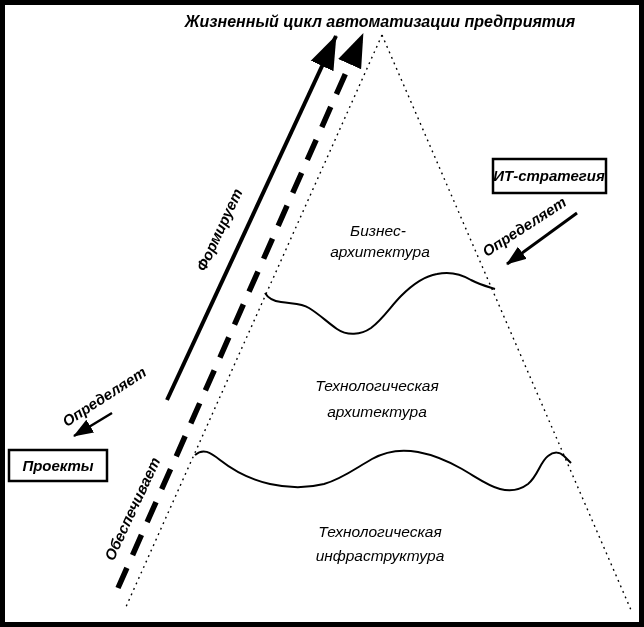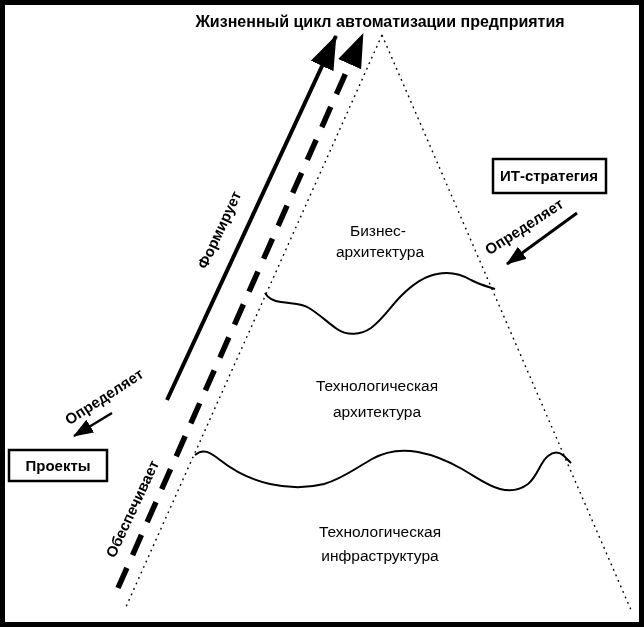--- a/index.html
+++ b/index.html
@@ -7,20 +7,21 @@
     padding: 0;
     background: #ffffff;
     font-family: "Liberation Sans", "DejaVu Sans", sans-serif;
   }
   .canvas {
     position: relative;
     width: 644px;
     height: 627px;
     background: #ffffff;
     overflow: hidden;
+    font-style: italic;
   }
   svg { display: block; }
   text {
     fill: #000000;
     font-family: "Liberation Sans", "DejaVu Sans", sans-serif;
   }
   .title-text {
     font-size: 16px;
     font-weight: 700;
   }

